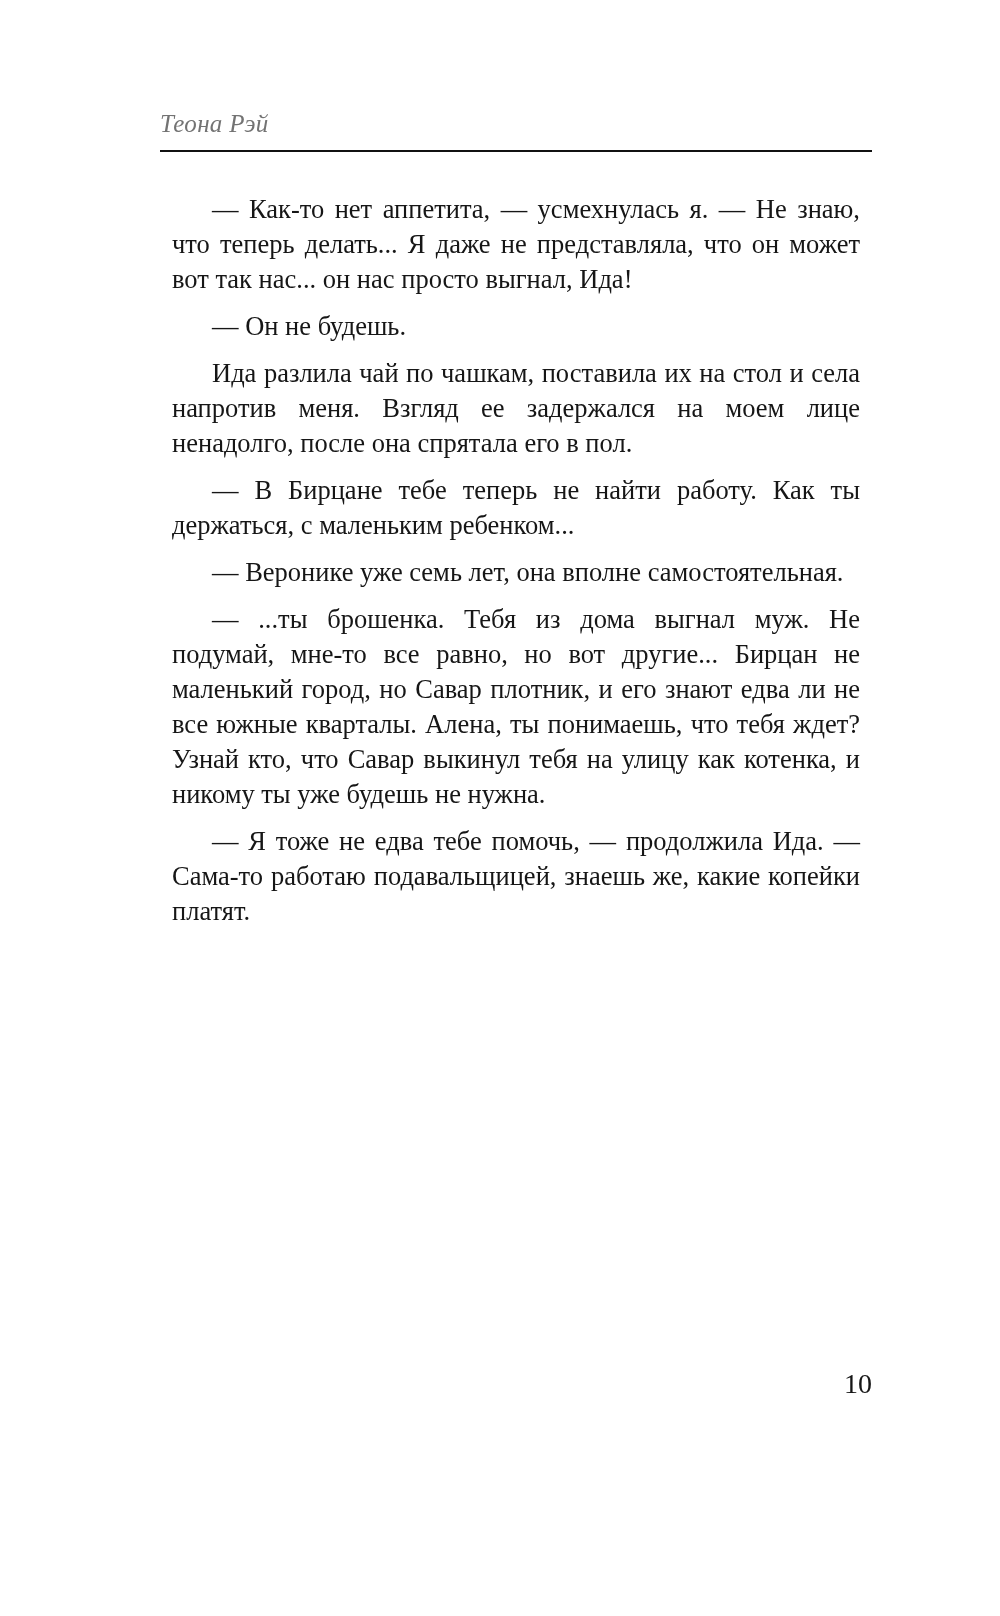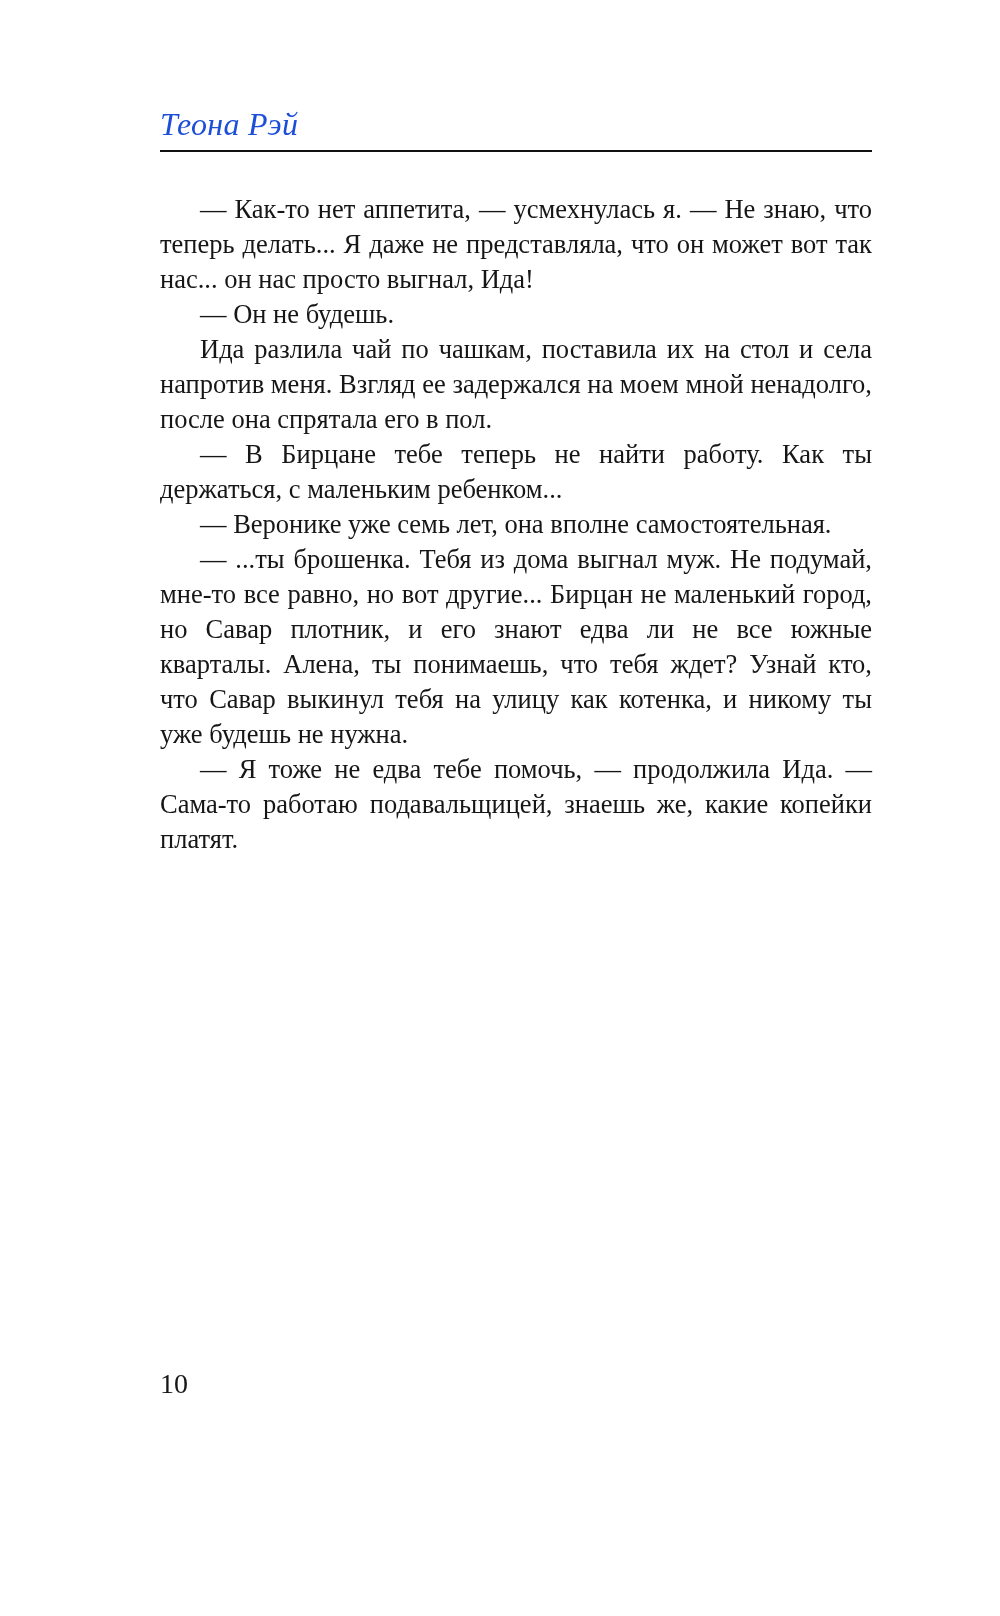--- a/index.html
+++ b/index.html
@@ -19,67 +19,67 @@
   }
   .text-column {
     position: absolute;
     left: 160px;
     width: 712px;
     top: 0;
   }
   .running-header {
     margin-top: 110px;
     font-style: italic;
-    font-size: 32px;
+    font-size: 25px;
     line-height: 28px;
     letter-spacing: 0.3px;
-    color: #1d4ed8;
+    color: #737373;
   }
   .header-rule {
     border: none;
     border-top: 2px solid #111111;
     margin: 12px 0 0 0;
     width: 100%;
   }
   .body-text {
     margin-top: 40px;
     font-size: 26.5px;
     line-height: 35px;
     text-align: justify;
     text-justify: inter-word;
     color: #161616;
   }
   .body-text p {
-    margin: 0;
+    margin: 12px;
     padding: 0;
     text-indent: 40px;
   }
   .page-number {
     position: absolute;
     left: 160px;
     width: 712px;
     top: 1368px;
-    text-align: left;
+    text-align: right;
     font-size: 28px;
     color: #161616;
   }
 </style>
 </head>
 <body>
 
 <div class="page">
   <div class="text-column">
     <header>
       <div class="running-header">Теона Рэй</div>
       <hr class="header-rule">
     </header>
     <main class="body-text">
       <p>— Как-то нет аппетита, — усмехнулась я. — Не знаю, что теперь делать... Я даже не представляла, что он может вот так нас... он нас просто выгнал, Ида!</p>
       <p>— Он не будешь.</p>
-      <p>Ида разлила чай по чашкам, поставила их на стол и села напротив меня. Взгляд ее задержался на моем мной ненадолго, после она спрятала его в пол.</p>
+      <p>Ида разлила чай по чашкам, поставила их на стол и села напротив меня. Взгляд ее задержался на моем лице ненадолго, после она спрятала его в пол.</p>
       <p>— В Бирцане тебе теперь не найти работу. Как ты держаться, с маленьким ребенком...</p>
       <p>— Веронике уже семь лет, она вполне самостоятельная.</p>
       <p>— ...ты брошенка. Тебя из дома выгнал муж. Не подумай, мне-то все равно, но вот другие... Бирцан не маленький город, но Савар плотник, и его знают едва ли не все южные кварталы. Алена, ты понимаешь, что тебя ждет? Узнай кто, что Савар выкинул тебя на улицу как котенка, и никому ты уже будешь не нужна.</p>
       <p>— Я тоже не едва тебе помочь, — продолжила Ида. — Сама-то работаю подавальщицей, знаешь же, какие копейки платят.</p>
     </main>
   </div>
   <footer>
     <div class="page-number">10</div>
   </footer>
 </div>

